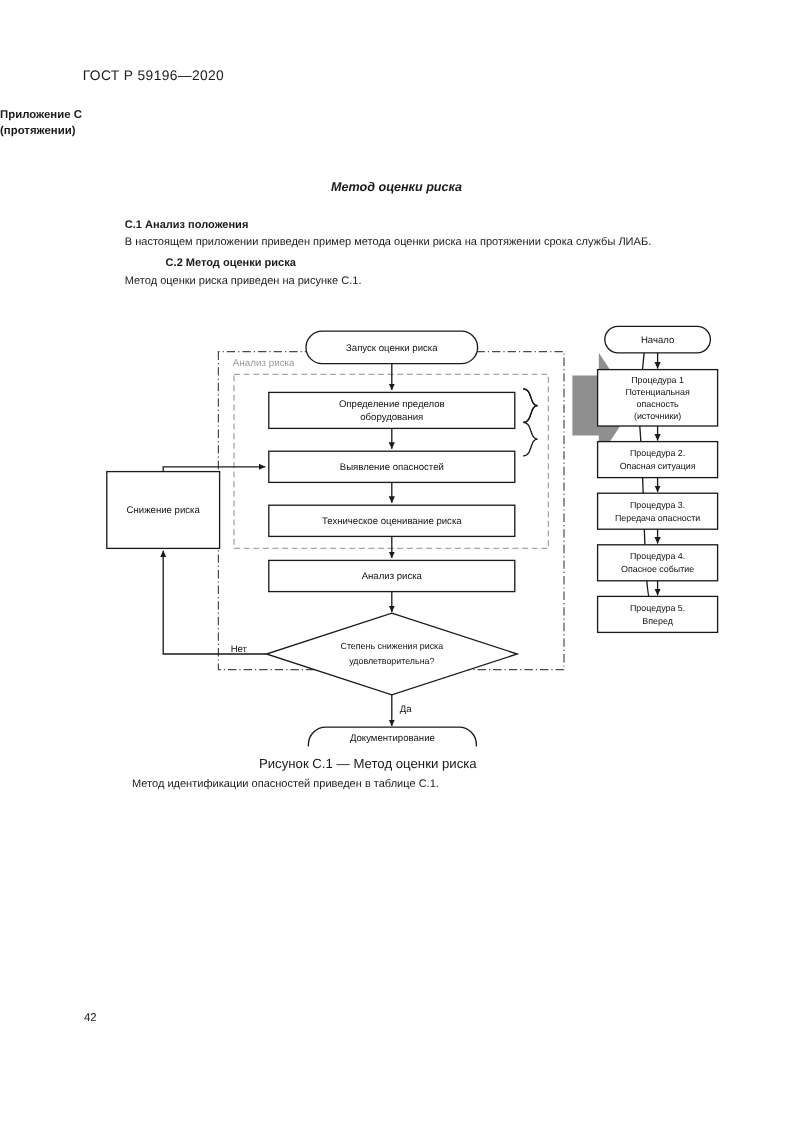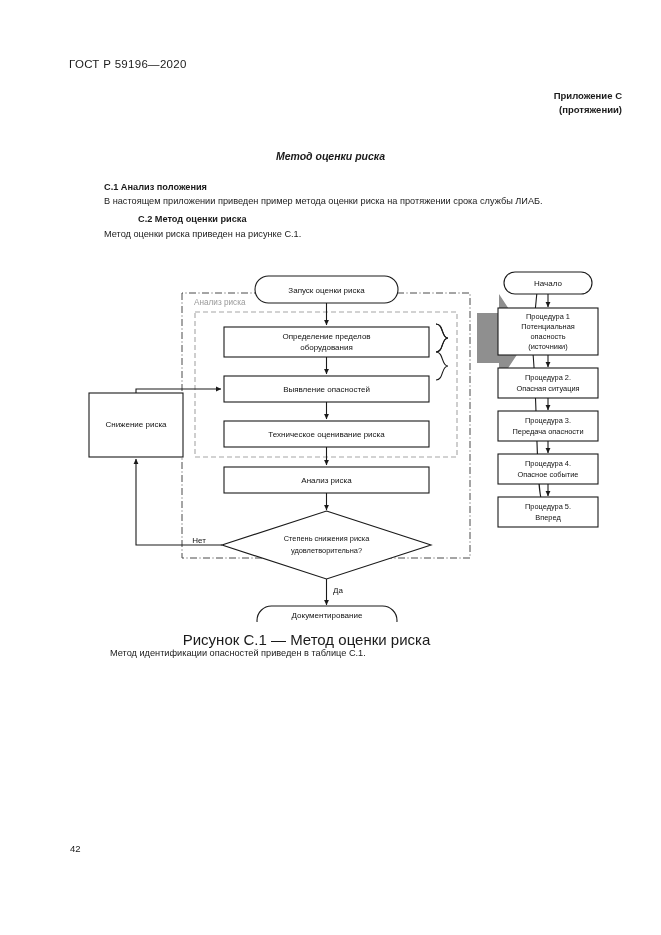--- a/index.html
+++ b/index.html
@@ -28,21 +28,21 @@
     font-weight: normal;
     letter-spacing: 0.3px;
   }
 
   
   .annex-block {
     position: absolute;
     left: 0;
     top: 89px;
     width: 622px;
-    text-align: right;
+    text-align: left;
     font-size: 9.5px;
     font-weight: bold;
     line-height: 13.5px;
   }
   .annex-block div { display: block; }
 
   .section-title {
     position: absolute;
     left: 0;
     top: 150px;
@@ -69,21 +69,21 @@
   #p-c2-head { top: 213px; margin-left: 34px; }
   #p-c2-text { top: 228px; }
   #p-tail    { top: 647px; left: 110px; }
 
   .fig-caption {
     position: absolute;
     left: 0;
     top: 631px;
     width: 613px;
     text-align: center;
-    font-size: 15px;
+    font-size: 11px;
   }
 
   .page-number {
     position: absolute;
     left: 70px;
     top: 843px;
     font-size: 9.5px;
   }
 
   

